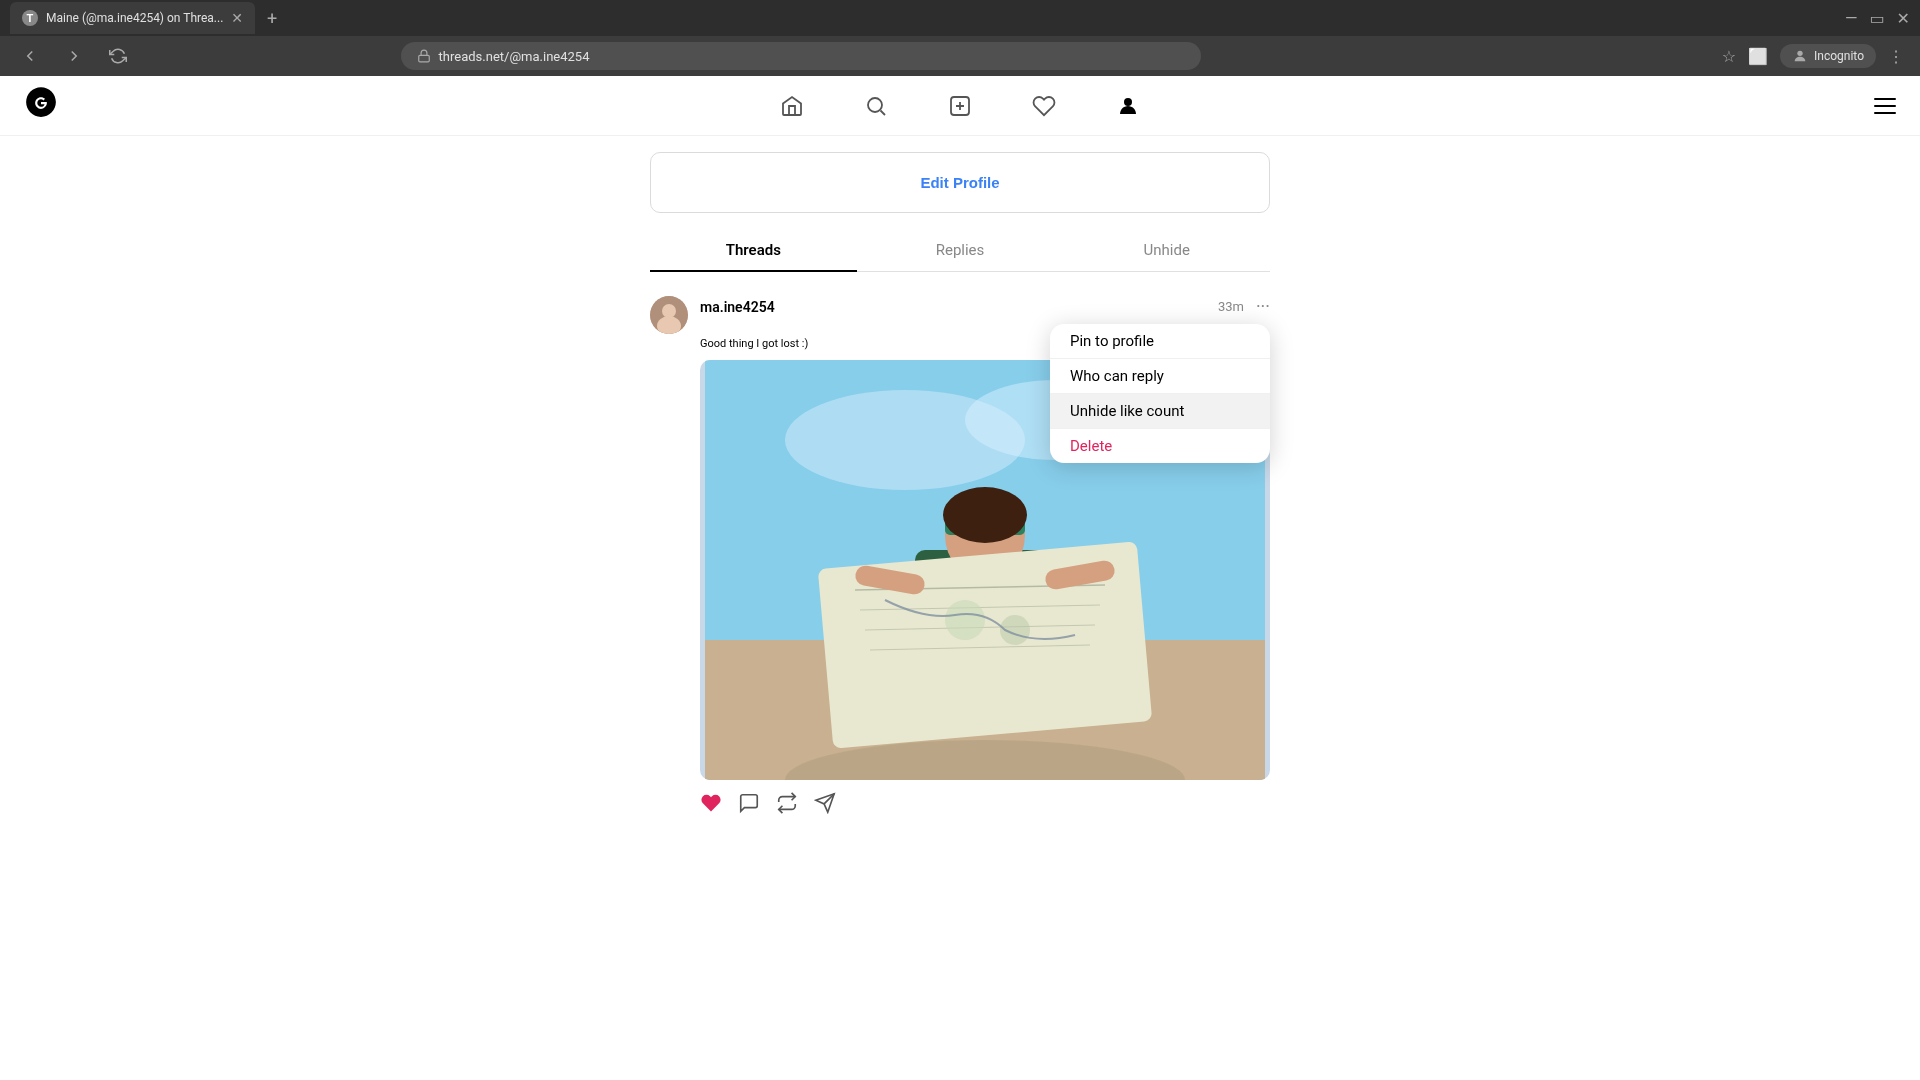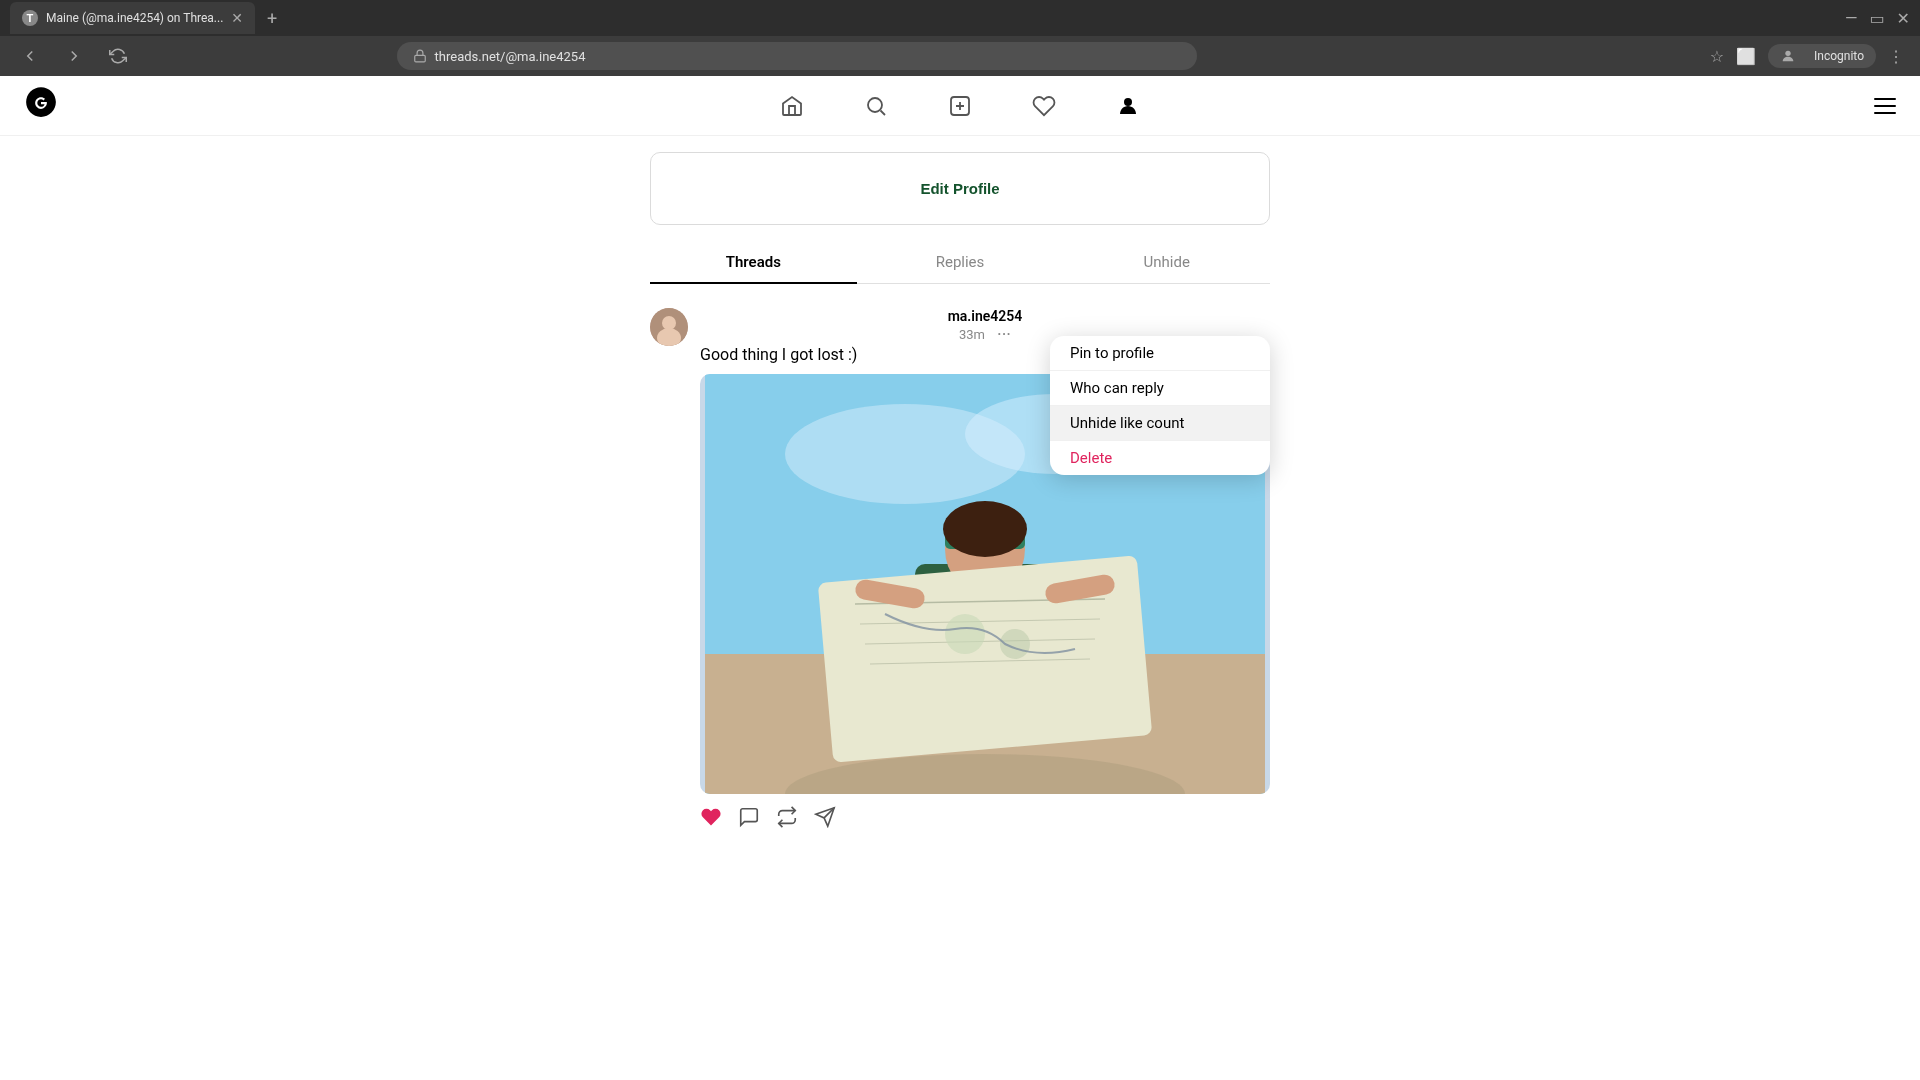--- a/index.html
+++ b/index.html
@@ -162,27 +162,27 @@
     
     .main-content {
       max-width: 620px;
       margin: 0 auto;
       padding-top: 16px;
     }
 
     
     .edit-profile-btn {
       width: 100%;
-      padding: 27px;
+      padding: 21px;
       border: 1px solid #dbdbdb;
       border-radius: 10px;
       background: #fff;
       font-size: 15px;
       font-weight: 600;
-      color: #14532d;
+      color: #3b82f6;
       cursor: pointer;
       text-align: center;
       margin-bottom: 16px;
     }
 
     
     .tabs {
       display: flex;
       border-bottom: 1px solid #e0e0e0;
       margin-bottom: 8px;
@@ -228,22 +228,21 @@
       display: flex; align-items: center; justify-content: center;
       font-size: 18px;
     }
     .post-body {
       flex: 1;
     }
     .post-meta {
       display: flex;
       align-items: center;
       justify-content: space-between;
-      margin-bottom: 0;
-      flex-direction: column;
+      margin-bottom: 20px;
     }
     .post-username {
       font-size: 14px;
       font-weight: 600;
       color: #000;
     }
     .post-time-more {
       display: flex;
       align-items: center;
       gap: 12px;
@@ -252,21 +251,21 @@
       font-size: 13px;
       color: #888;
     }
     .more-btn {
       font-size: 18px;
       color: #888;
       cursor: pointer;
       display: flex; align-items: center;
     }
     .post-text {
-      font-size: 16px;
+      font-size: 11px;
       color: #000;
       margin-bottom: 10px;
     }
     .post-image {
       width: 100%;
       border-radius: 10px;
       overflow: hidden;
       background: #c8d8e8;
       height: 420px;
       position: relative;
@@ -349,21 +348,21 @@
   <div class="url-bar">
     <svg viewBox="0 0 24 24" fill="none" stroke="#aaa" stroke-width="2" width="14" height="14">
         <rect x="3" y="11" width="18" height="11" rx="2"></rect>
         <path d="M7 11V7a5 5 0 0 1 10 0v4"></path>
       </svg>
     <span class="url-text">threads.net/@ma.ine4254</span>
   </div>
   <div class="address-bar-right">
     <span>☆</span>
     <span>⬜</span>
-    <div style="display:flex;align-items:center;gap:18px;background:#505050;border-radius:20px;padding:4px 12px;cursor:pointer;">
+    <div style="display:flex;align-items:center;gap:6px;background:#505050;border-radius:20px;padding:4px 12px;cursor:pointer;">
       <svg viewBox="0 0 24 24" fill="#aaa" width="16" height="16">
           <circle cx="12" cy="8" r="4"></circle>
           <path d="M4 20c0-4 3.6-7 8-7s8 3 8 7"></path>
         </svg>
       <span style="font-size:12px;color:#e0e0e0;">Incognito</span>
     </div>
     <span style="color:#aaa;font-size:16px;">⋮</span>
   </div>
 </div>
 

